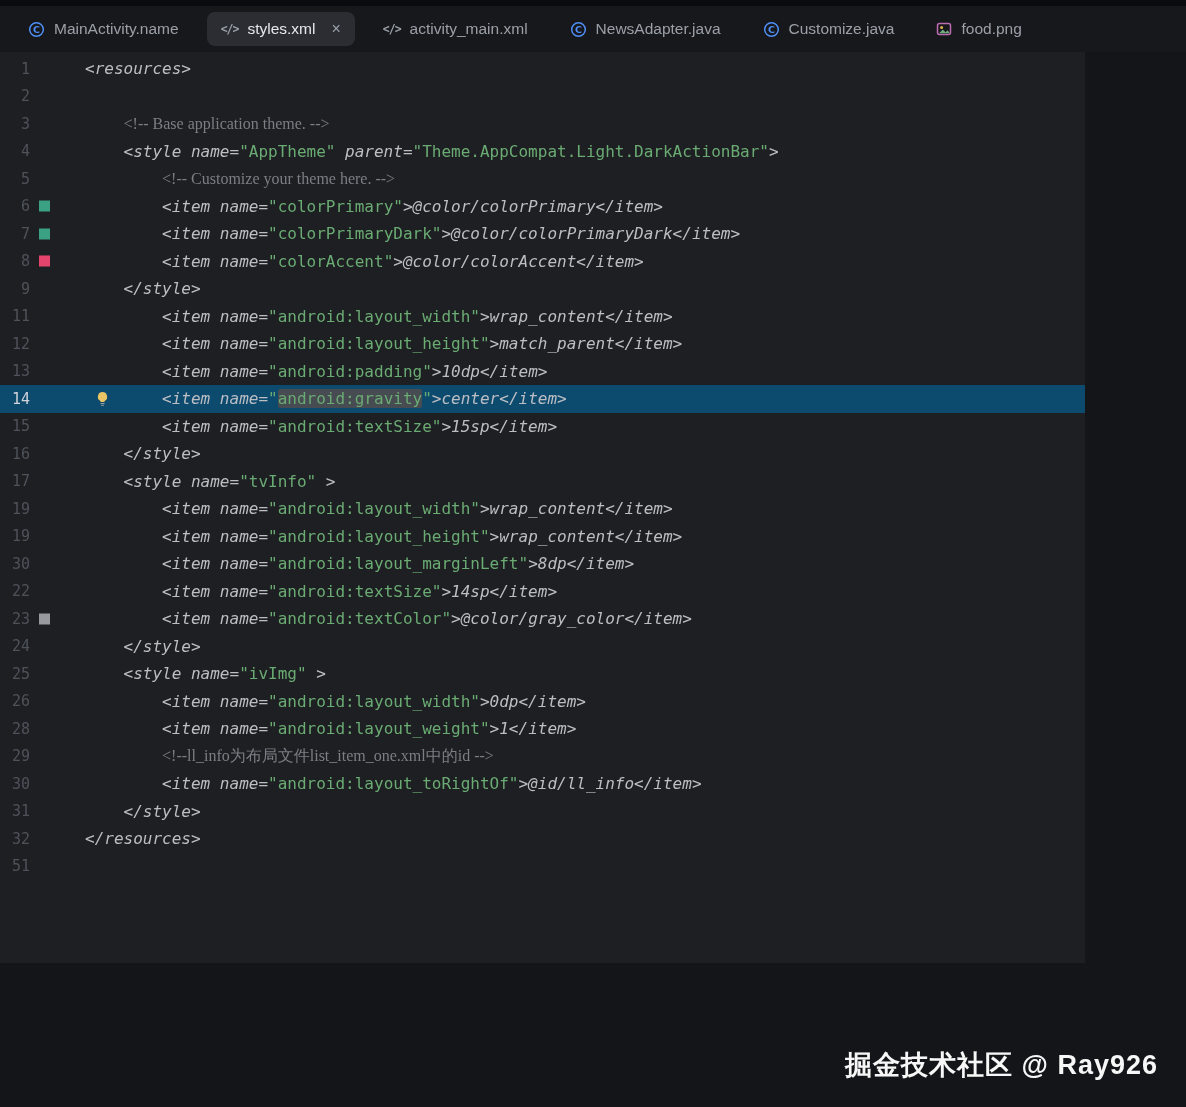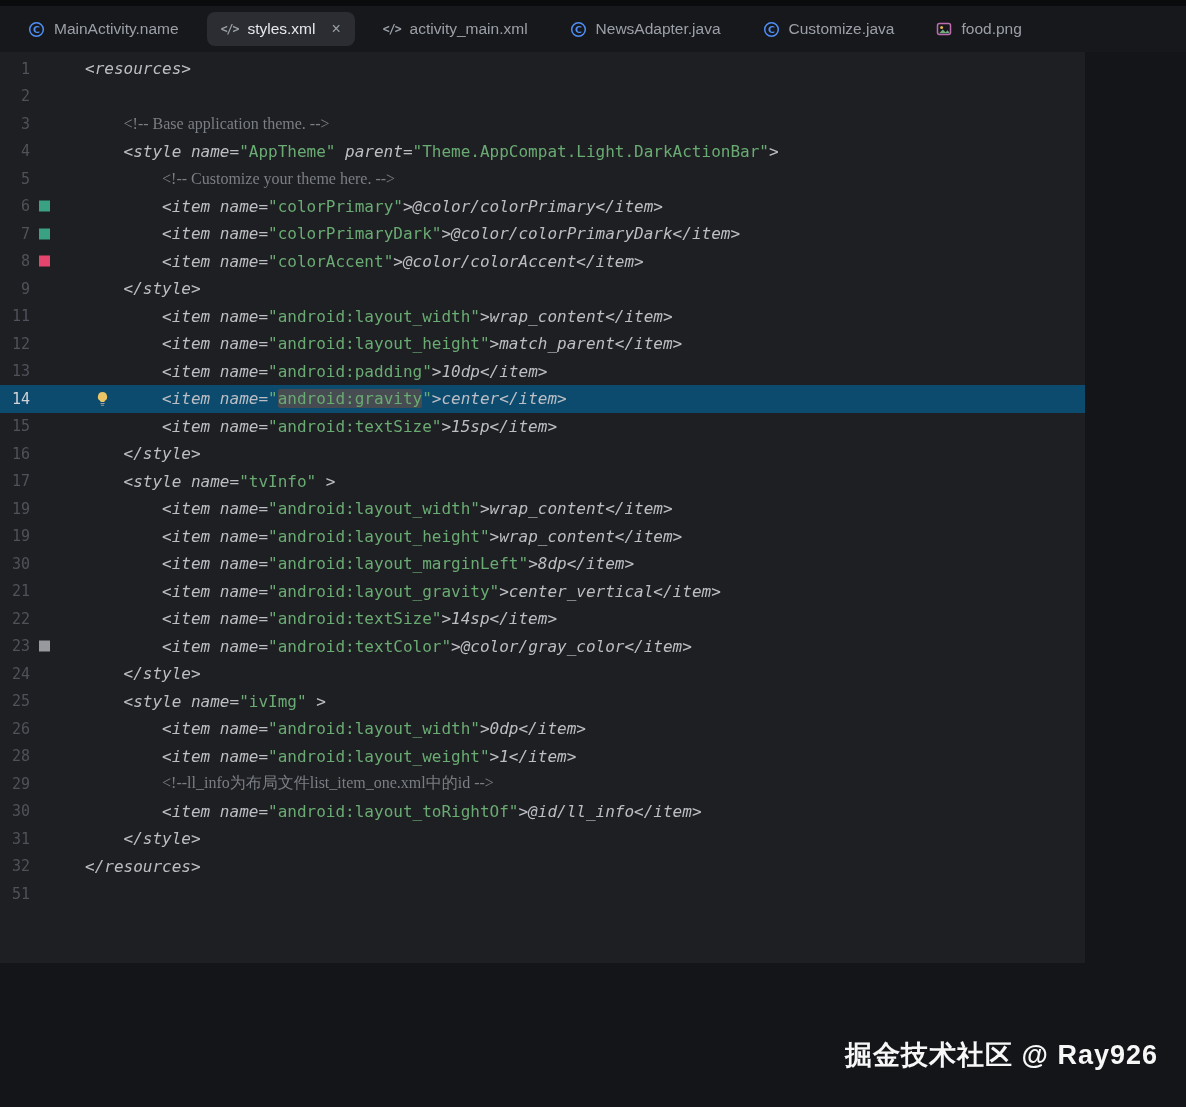--- a/index.html
+++ b/index.html
@@ -41,21 +41,21 @@
   .line.current .lnum { color: #d0d3d8; }
   .swatch { position: absolute; left: 39px; top: 50%; transform: translateY(-50%); width: 11px; height: 11px; }
   .lightbulb { position: absolute; left: 95px; top: 50%; transform: translateY(-50%); width: 15px; height: 16px; }
   .code { white-space: pre; padding-left: 5px; }
   .seg-p { color: #bcbec4; font-style: italic; }
   .seg-s { color: #6aab73; }
   .seg-c { color: #7a7e85; font-family: Liberation Serif, serif; }
   .seg-sel { color: #6aab73; background: #474b52; border-radius: 2px; }
 
   .watermark {
-    position: absolute; right: 28px; bottom: 34px;
+    position: absolute; right: 28px; bottom: 24px;
     color: #f7f7f7; font-size: 27px; font-weight: bold; letter-spacing: 1px;
     z-index: 4;
   }
 </style>
 </head>
 <body>
 
 <div class="window">
   <div class="top-edge"></div>
   <div class="tabbar" id="tabbar">
@@ -229,26 +229,20 @@
           <div class="code"><span class="seg-p">        &lt;item name=</span><span class="seg-s">"android:layout_height"</span><span class="seg-p">&gt;wrap_content&lt;/item&gt;</span></div>
         </div>
         <div class="line">
           <div class="gutter">
             <span class="lnum">30</span>
           </div>
           <div class="code"><span class="seg-p">        &lt;item name=</span><span class="seg-s">"android:layout_marginLeft"</span><span class="seg-p">&gt;8dp&lt;/item&gt;</span></div>
         </div>
         <div class="line">
           <div class="gutter">
-            <span class="lnum">21</span>
-          </div>
-          <div class="code"><span class="seg-p">        &lt;item name=</span><span class="seg-s">"android:layout_gravity"</span><span class="seg-p">&gt;center_vertical&lt;/item&gt;</span></div>
-        </div>
-        <div class="line">
-          <div class="gutter">
             <span class="lnum">22</span>
           </div>
           <div class="code"><span class="seg-p">        &lt;item name=</span><span class="seg-s">"android:textSize"</span><span class="seg-p">&gt;14sp&lt;/item&gt;</span></div>
         </div>
         <div class="line">
           <div class="gutter">
             <span class="lnum">23</span>
             <span class="swatch" style="background: rgb(151, 153, 158);"></span>
           </div>
           <div class="code"><span class="seg-p">        &lt;item name=</span><span class="seg-s">"android:textColor"</span><span class="seg-p">&gt;@color/gray_color&lt;/item&gt;</span></div>

